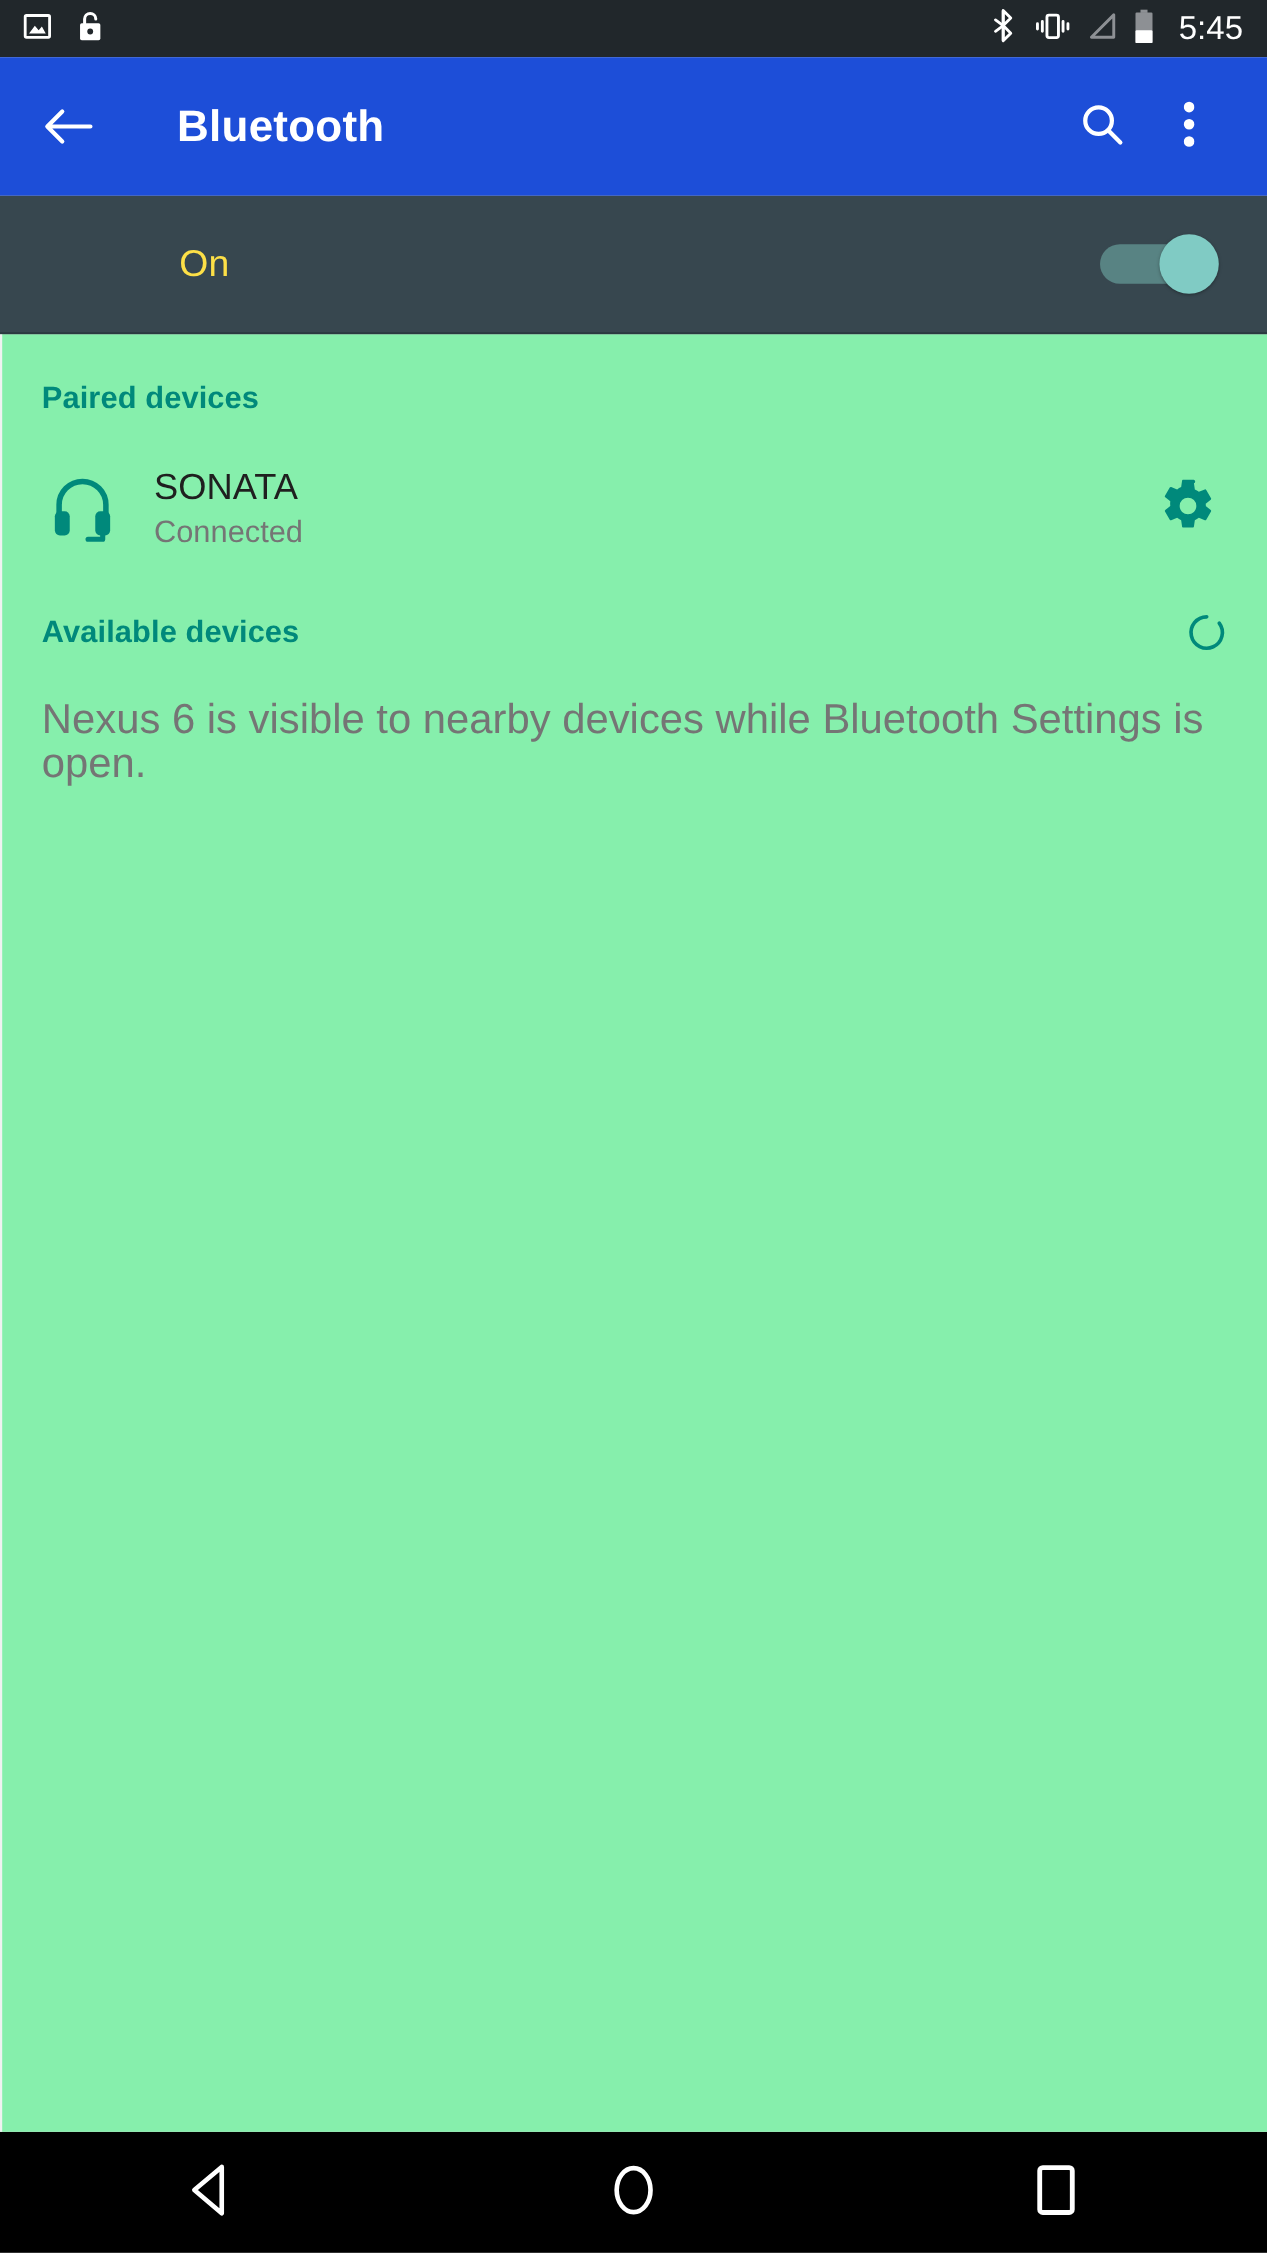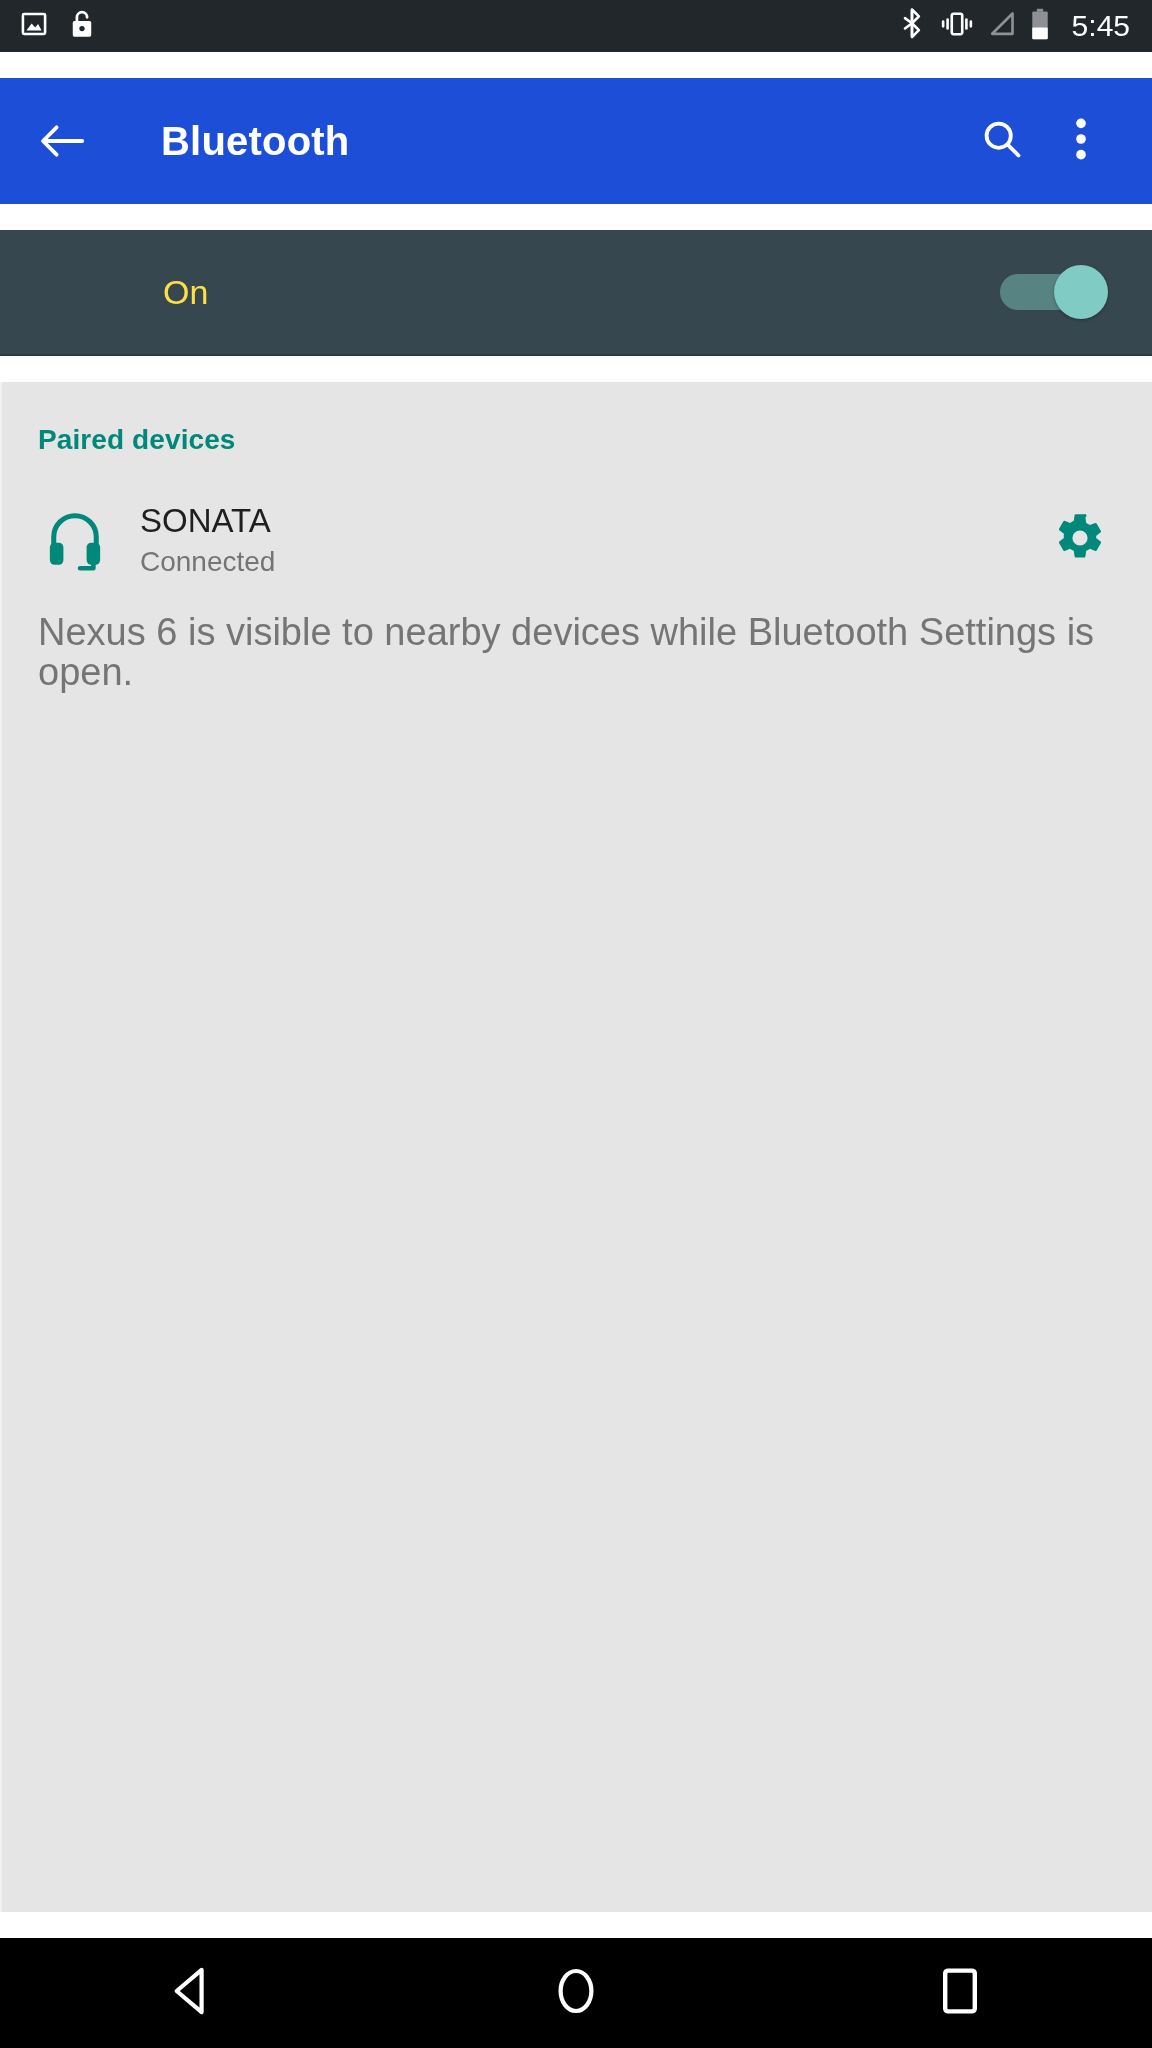--- a/index.html
+++ b/index.html
@@ -15,21 +15,20 @@
     position: relative;
   }
 
   #screen {
     position: relative;
     width: 1152px;
     height: 2048px;
     background: #ffffff;
     display: flex;
     flex-direction: column;
-    gap: 26px;
   }
 
   
   .status-bar {
     height: 52px;
     background: #21272b;
     display: flex;
     align-items: center;
     padding: 0 22px 0 20px;
     box-sizing: border-box;
@@ -135,21 +134,21 @@
     width: 54px;
     height: 54px;
     border-radius: 50%;
     background: #80cbc4;
     box-shadow: 0 1px 3px rgba(0,0,0,0.35);
   }
 
   
   .content {
     flex: 1 1 auto;
-    background: #e5e5e5;
+    background: #86efac;
     position: relative;
     overflow: hidden;
     border-left: 2px solid #f0f2f2;
   }
 
   .section-header {
     padding: 0 36px 0 36px;
     display: flex;
     align-items: center;
     justify-content: space-between;
@@ -346,20 +345,28 @@
       </div>
       <div class="device-settings">
         <span>
           <svg width="52" height="52" viewBox="0 0 24 24">
             <path fill="#00897b" d="M19.43 12.98c.04-.32.07-.64.07-.98s-.03-.66-.07-.98l2.11-1.65c.19-.15.24-.42.12-.64l-2-3.46c-.12-.22-.39-.3-.61-.22l-2.49 1c-.52-.4-1.08-.73-1.69-.98l-.38-2.65A.488.488 0 0 0 14 1h-4c-.25 0-.46.18-.49.42l-.38 2.65c-.61.25-1.17.59-1.69.98l-2.49-1c-.23-.09-.49 0-.61.22l-2 3.46c-.13.22-.07.49.12.64l2.11 1.65c-.04.32-.07.65-.07.98s.03.66.07.98l-2.11 1.65c-.19.15-.24.42-.12.64l2 3.46c.12.22.39.3.61.22l2.49-1c.52.4 1.08.73 1.69.98l.38 2.65c.03.24.24.42.49.42h4c.25 0 .46-.18.49-.42l.38-2.65c.61-.25 1.17-.59 1.69-.98l2.49 1c.23.09.49 0 .61-.22l2-3.46c.12-.22.07-.49-.12-.64l-2.11-1.65zM12 15.5A3.5 3.5 0 0 1 8.5 12 3.5 3.5 0 0 1 12 8.5a3.5 3.5 0 0 1 3.5 3.5 3.5 3.5 0 0 1-3.5 3.5z"></path>
           </svg>
         </span>
       </div>
     </div>
 
+    <div class="section-header" id="available-header">
+      <span class="title">Available devices</span>
+      <span class="spinner">
+        <svg width="38" height="38" viewBox="0 0 24 24">
+          <path d="M12 3 A9 9 0 1 0 19.2 6.6" fill="none" stroke="#00897b" stroke-width="2.1" stroke-linecap="round"></path>
+        </svg>
+      </span>
+    </div>
 
     <div class="hint-text">Nexus 6 is visible to nearby devices while Bluetooth Settings is open.</div>
 
   </div>
 
   <div class="nav-bar">
     <div class="nav-btn">
       <span>
         <svg width="46" height="50" viewBox="0 0 24 26">
           <path d="M17 2 L4 13 L17 24 Z" fill="none" stroke="#ffffff" stroke-width="2.2" stroke-linejoin="round"></path>

